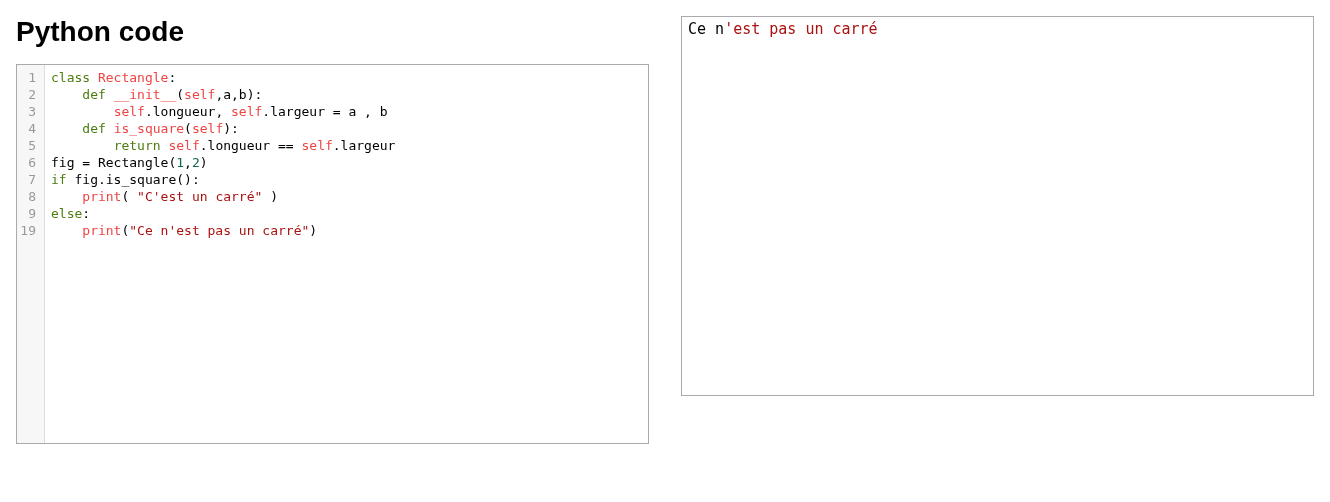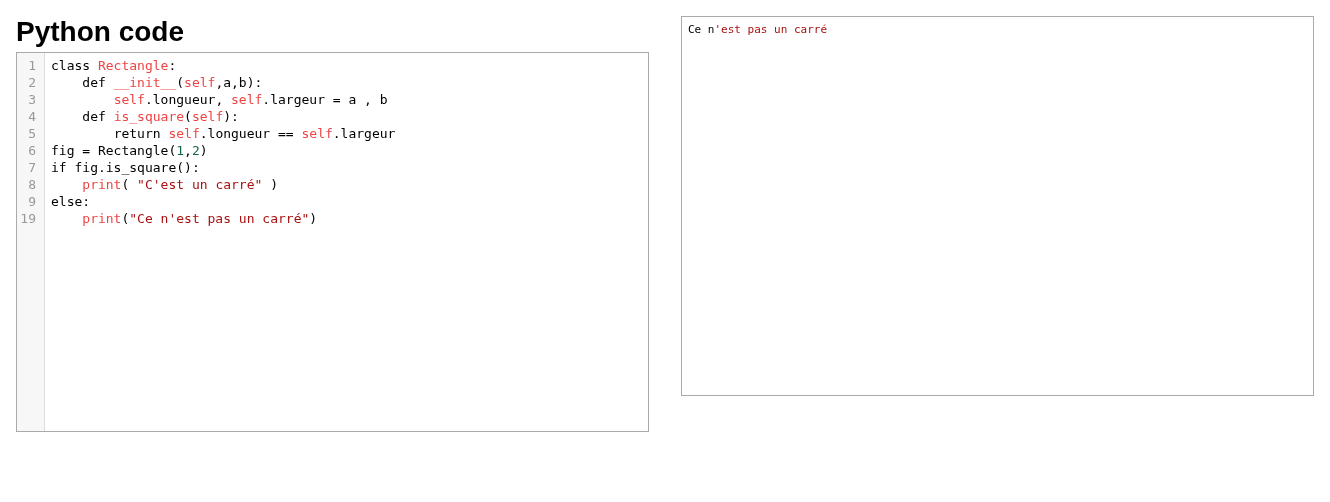--- a/index.html
+++ b/index.html
@@ -16,21 +16,21 @@
     }
     .panel {
       flex: 1;
       display: flex;
       flex-direction: column;
     }
     .panel-title {
       font-size: 28px;
       font-weight: bold;
       color: #000;
-      margin-bottom: 4px;
+      margin-bottom: 16px;
     }
     .editor-box {
       border: 1px solid #aaa;
       height: 380px;
       display: flex;
       font-family: "Menlo", "Consolas", monospace;
       font-size: 13px;
       line-height: 17px;
       overflow: hidden;
     }
@@ -49,28 +49,28 @@
     .code-area {
       padding: 4px 6px;
       flex: 1;
       white-space: pre;
       overflow: auto;
     }
     .result-box {
       border: 1px solid #aaa;
       height: 380px;
       font-family: "Menlo", "Consolas", monospace;
-      font-size: 11px;
+      font-size: 15px;
       line-height: 17px;
       padding: 4px 6px;
       white-space: pre;
       overflow: auto;
     }
     
-    .tok-kw { color: #000000; }       
+    .tok-kw { color: #4d7c0f; }       
     .tok-def { color: #ef4444; }      
     .tok-str { color: #a11; }      
     .tok-num { color: #164; }      
     .tok-plain { color: #000; }
   </style>
 </head>
 <body>
 
 <div class="panel">
   <h2 class="panel-title">Python code</h2>

